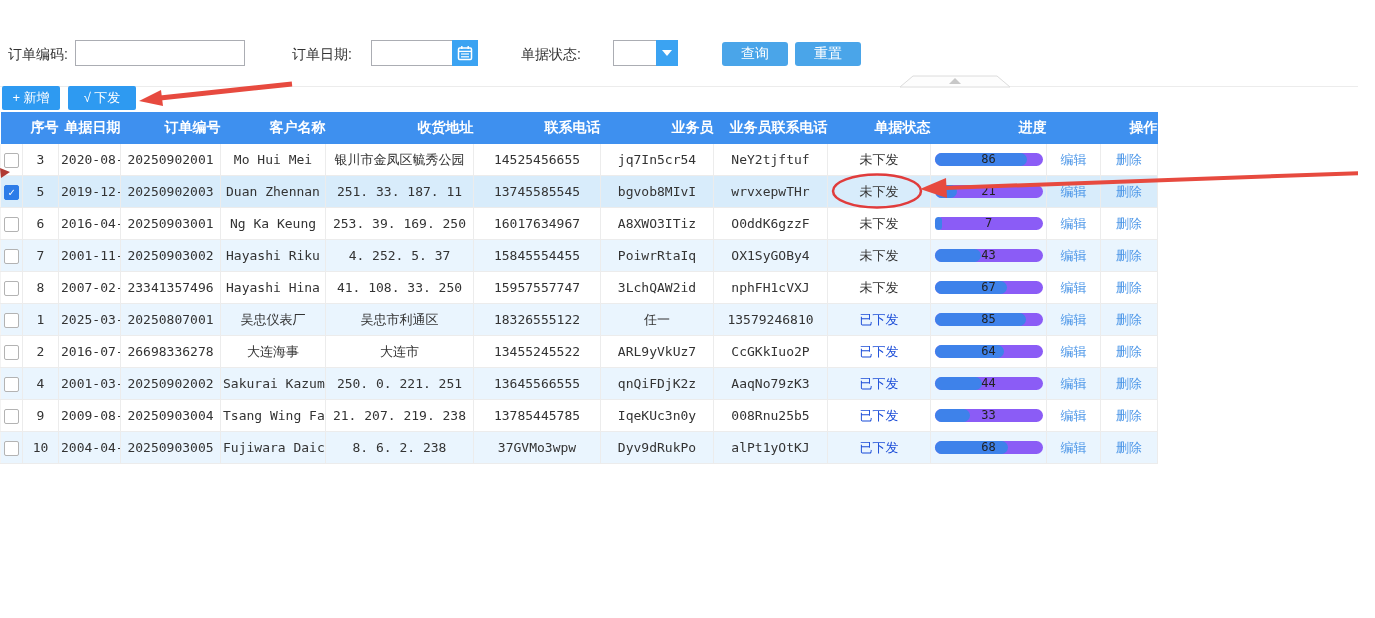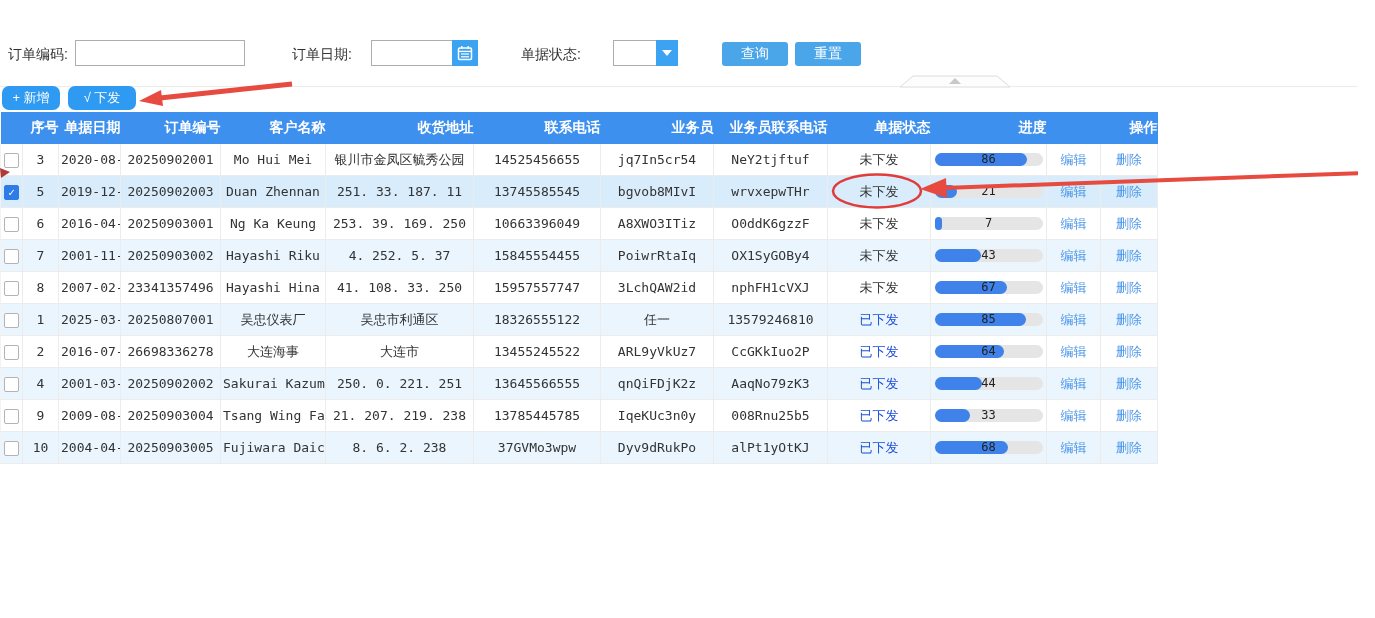--- a/index.html
+++ b/index.html
@@ -8,42 +8,42 @@
 
   
   .flabel{position:absolute;font-size:14px;color:#333;white-space:nowrap;z-index:2;}
   .tinput{position:absolute;box-sizing:border-box;border:1px solid #abadb3;background:#fff;height:26px;z-index:2;font-size:13px;padding:0 4px;font-family:inherit;}
   .sq-btn{position:absolute;box-sizing:border-box;background:#3ba3f2;display:flex;align-items:center;justify-content:center;z-index:2;cursor:pointer;}
   .dd-caret{width:0;height:0;border-left:5px solid transparent;border-right:5px solid transparent;border-top:6px solid #fff;}
   .btn{position:absolute;display:flex;align-items:center;justify-content:center;color:#fff;cursor:pointer;z-index:2;white-space:nowrap;}
   .btn-query,.btn-reset{width:66px;height:24px;background:#4aa5e9;border-radius:3px;font-size:14px;}
   .btn-query{left:722px;top:15px;}
   .btn-reset{left:795px;top:15px;}
-  .btn-add,.btn-dispatch{height:24px;background:#2e9af1;border-radius:7px;font-size:13px;}
+  .btn-add,.btn-dispatch{height:24px;background:#2e9af1;border-radius:2px;font-size:13px;}
   .btn-add{left:2px;top:59px;width:58px;}
   .btn-dispatch{left:68px;top:59px;width:68px;}
   .hr-line{position:absolute;left:0;top:59px;width:1375px;height:1px;background:#ececec;z-index:0;}
   .collapse-svg{position:absolute;left:0;top:0;z-index:1;}
 
   
   table.tbl{position:absolute;left:0;top:85px;width:1157px;border-collapse:collapse;table-layout:fixed;z-index:2;
             font-family:"DejaVu Sans Mono","DejaVu Sans",monospace;font-size:13px;color:#333;}
   .tbl th{background:#3e90ef;color:#fff;font-weight:bold;font-size:14px;height:32px;padding:0;text-align:right;
           font-family:"DejaVu Sans","Liberation Sans",sans-serif;}
   .tbl td{height:31px;padding:0 2px;text-align:center;border-right:1px solid #ececec;border-bottom:1px solid #ececec;
           overflow:hidden;white-space:nowrap;background:#fff;}
   .tbl td:first-child{border-left:1px solid #f3f3f3;}
   tr.stripe td{background:#eaf5fe;}
   tr.sel td{background:#d8ecfb;}
   .lnk{color:#4d97e8;cursor:pointer;}
   td.green{color:#1d4ed8;}
   .cb{display:inline-block;box-sizing:border-box;width:15px;height:15px;border:1px solid #b3b3b3;border-radius:2px;background:#fff;
       line-height:13px;font-size:11px;color:#fff;text-align:center;cursor:pointer;vertical-align:middle;}
   .cb.on{background:#2d7ce8;border-color:#2d7ce8;}
-  .pwrap{position:relative;width:108px;height:13px;margin:0 auto;background:#e5e5e5;border-radius:7px;text-decoration:underline;}
+  .pwrap{position:relative;width:108px;height:13px;margin:0 auto;background:#8b5cf6;border-radius:7px;text-decoration:underline;}
   .pfill{position:absolute;left:0;top:0;height:13px;background:#3e82ea;border-radius:7px;}
   .pnum{position:absolute;left:0;top:0;width:100%;text-align:center;font-size:12px;line-height:13px;color:#222;}
 
   
   .anno{position:absolute;left:0;top:0;z-index:10;pointer-events:none;}
 </style>
 </head>
 <body>
 
 <div class="stage">
@@ -155,21 +155,21 @@
           <td><span class="lnk">编辑</span></td>
           <td><span class="lnk">删除</span></td>
         </tr>
         <tr>
           <td><span class="cb"></span></td>
           <td>6</td>
           <td>2016-04-03</td>
           <td>20250903001</td>
           <td>Ng Ka Keung</td>
           <td>253. 39. 169. 250</td>
-          <td>10663396049</td>
+          <td>16017634967</td>
           <td>A8XWO3ITiz</td>
           <td>O0ddK6gzzF</td>
           <td>未下发</td>
           <td>
             <div class="pwrap">
               <div class="pfill" style="width:7%"></div>
               <span class="pnum">7</span>
             </div>
           </td>
           <td><span class="lnk">编辑</span></td>

